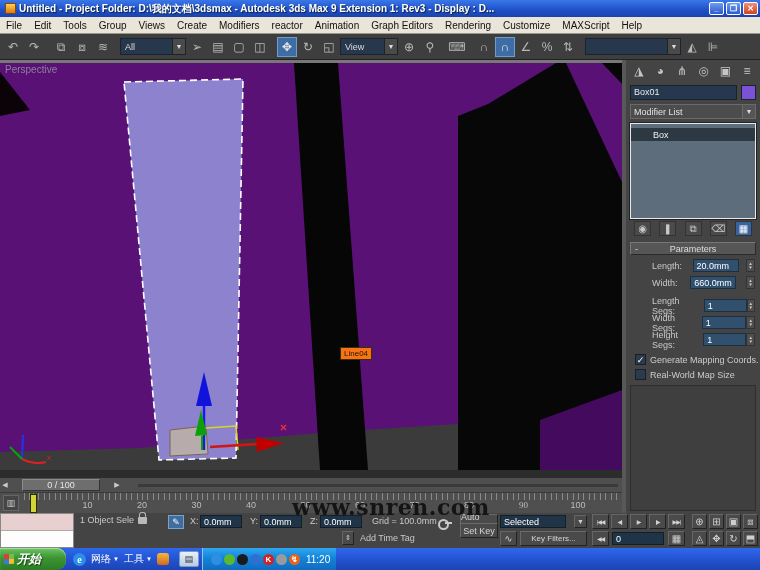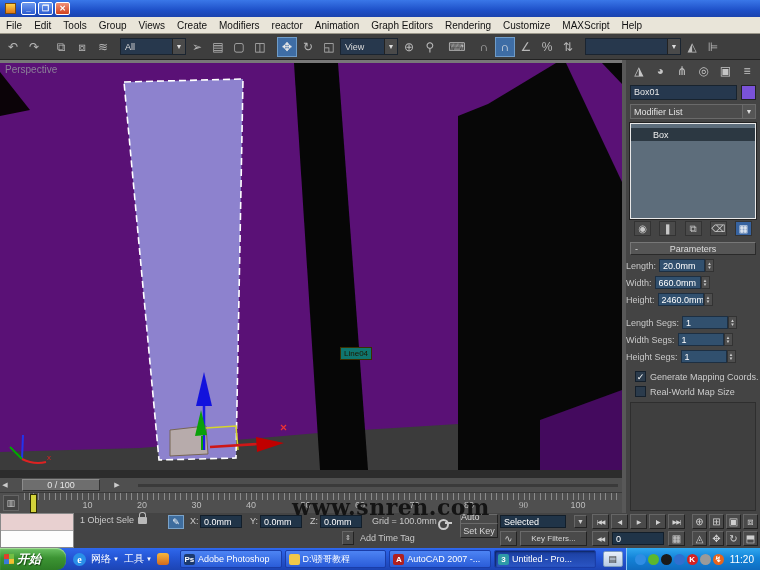--- a/index.html
+++ b/index.html
@@ -31,21 +31,21 @@
   .tbtn.on { background:#3e6da5; border:1px solid #6f9cc8; color:#e8e8e8; }
   .tsep { width:5px; height:20px; flex:none; }
   .tdrop { height:17px; background:#27384d; border:1px solid #1a2430; color:#dcdcdc; font-size:9px;
     display:flex; align-items:center; padding-left:4px; flex:none; }
   .tdrop .arr { margin-left:auto; width:13px; height:100%; background:#4a4a4a; border-left:1px solid #222;
     display:flex; align-items:center; justify-content:center; font-size:7px; color:#ddd; }
 
   
   #viewport { position:absolute; left:0; top:60px; width:622px; height:418px; background:#5a1176; }
   #vp-label { position:absolute; left:5px; top:64px; color:#8b8198; font-size:10px; z-index:5; }
-  #vp-tooltip { position:absolute; left:340px; top:347px; background:#0f766e; border:1px solid #3a3000;
+  #vp-tooltip { position:absolute; left:340px; top:347px; background:#f97316; border:1px solid #3a3000;
     color:#201800; font-size:8px; padding:0 3px; line-height:11px; z-index:6; }
 
   #splitter { position:absolute; left:622px; top:60px; width:4px; height:453px; background:#585858; }
 
   
   #cmdpanel { position:absolute; left:626px; top:60px; width:134px; height:453px; background:#444;
     display:flex; flex-direction:column; font-size:9px; color:#ccc; }
   #tabs { height:22px; display:flex; align-items:center; justify-content:space-around; padding:0 2px; }
   .tab { width:19px; height:18px; display:flex; align-items:center; justify-content:center;
     color:#c6c6c6; font-size:12px; }
@@ -63,21 +63,21 @@
   .stack-row { height:13px; margin-top:4px; background:#2c3842; color:#eee; font-size:9px;
     display:flex; align-items:center; padding-left:22px; }
   #stacktools { height:19px; display:flex; align-items:center; justify-content:space-between; padding:0 8px; }
   .sbtn { width:17px; height:15px; display:flex; align-items:center; justify-content:center;
     color:#c8c8c8; font-size:10px; background:#4a4a4a; border:1px solid #333; }
   .sbtn.hl { background:#3763a0; color:#fff; }
   #rollhead { height:13px; margin:4px 4px 2px 4px; background:#565656; border:1px solid #777;
     border-bottom-color:#2a2a2a; border-right-color:#2a2a2a; display:flex; align-items:center;
     justify-content:center; position:relative; font-size:9px; color:#ddd; }
   #rollhead .minus { position:absolute; left:4px; }
-  .prow { height:17px; display:flex; align-items:center; justify-content:flex-start; padding-right:5px; }
+  .prow { height:17px; display:flex; align-items:center; justify-content:space-between; padding-right:5px;padding-left:26px; }
   .prow label { margin-right:3px; color:#c8c8c8; }
   .pfield { width:46px; height:13px; background:#31506e; border:1px solid #1d2f42; color:#fff;
     font-size:9px; display:flex; align-items:center; padding-left:3px; overflow:hidden; white-space:nowrap; }
   .spin { width:9px; height:13px; display:flex; flex-direction:column; align-items:center;
     justify-content:center; font-size:4.5px; color:#ccc; line-height:4px; background:#4e4e4e;
     border:1px solid #333; }
   .gap6 { height:6px; } .gap4 { height:4px; }
   .chkrow { height:15px; display:flex; align-items:center; padding-left:9px; gap:4px; }
   .chk { width:11px; height:11px; background:#2b3b4c; border:1px solid #15202c; color:#fff; font-size:9px;
     display:flex; align-items:center; justify-content:center; flex:none; }
@@ -163,20 +163,21 @@
     background:linear-gradient(#30a8f0,#1484d8 45%,#0f6cc0); border-left:1px solid #8cc8f4; }
   .tray-ico { width:11px; height:11px; border-radius:50%; color:#fff; font-size:8px; font-weight:bold;
     display:flex; align-items:center; justify-content:center; flex:none; }
   #clock { color:#fff; font-size:10px; margin-left:4px; }
 </style>
 </head>
 <body>
 
 <div id="titlebar">
   <span class="app-ico"></span>
+  <span class="ttl">Untitled    - Project Folder: D:\我的文档\3dsmax    - Autodesk 3ds Max 9 Extension 1: Rev3    - Display : D...</span>
   <span class="winbtn">_</span>
   <span class="winbtn">❐</span>
   <span class="winbtn close">✕</span>
 </div>
 
 <div id="menubar">
     <span class="menu-item">File</span>
     <span class="menu-item">Edit</span>
     <span class="menu-item">Tools</span>
     <span class="menu-item">Group</span>
@@ -305,25 +306,20 @@
   <div class="prow">
     <label>Length:</label>
     <span class="pfield">20.0mm</span>
     <span class="spin">▲<br>▼</span>
   </div>
   <div class="prow">
     <label>Width:</label>
     <span class="pfield">660.0mm</span>
     <span class="spin">▲<br>▼</span>
   </div>
-  <div class="prow">
-    <label>Height:</label>
-    <span class="pfield">2460.0mm</span>
-    <span class="spin">▲<br>▼</span>
-  </div>
   <div class="gap6"></div>
   <div class="prow">
     <label>Length Segs:</label>
     <span class="pfield">1</span>
     <span class="spin">▲<br>▼</span>
   </div>
   <div class="prow">
     <label>Width Segs:</label>
     <span class="pfield">1</span>
     <span class="spin">▲<br>▼</span>
@@ -434,38 +430,20 @@
     <span class="ql-item">
       <span>网络</span>
         <span class="ql-arr">▼</span>
     </span>
     <span class="ql-item">
       <span>工具</span>
         <span class="ql-arr">▼</span>
     </span>
     <span class="ql-orange"></span>
   </div>
-  <div id="tasks">
-      <div class="task">
-        <span class="task-icon" style="background: rgb(28, 58, 110);">Ps</span>
-        <span>Adobe Photoshop</span>
-      </div>
-      <div class="task">
-        <span class="task-icon" style="background: rgb(240, 200, 74);"></span>
-        <span>D:\骄哥教程</span>
-      </div>
-      <div class="task">
-        <span class="task-icon" style="background: rgb(176, 32, 32);">A</span>
-        <span>AutoCAD 2007 -...</span>
-      </div>
-      <div class="task active">
-        <span class="task-icon" style="background: rgb(46, 154, 168);">3</span>
-        <span>Untitled    - Pro...</span>
-      </div>
-    </div>
   <span id="kbdbtn">▤</span>
   <div id="tray">
     <span id="tray-icons" style="display:flex;gap:2px;">
         <span class="tray-ico" style="background: rgb(47, 141, 228);"></span>
         <span class="tray-ico" style="background: rgb(92, 184, 46);"></span>
         <span class="tray-ico" style="background: rgb(26, 26, 26);"></span>
         <span class="tray-ico" style="background: rgb(47, 111, 208);"></span>
         <span class="tray-ico" style="background: rgb(212, 34, 34);">K</span>
         <span class="tray-ico" style="background: rgb(154, 154, 154);"></span>
         <span class="tray-ico" style="background: rgb(232, 100, 28);">↯</span>

